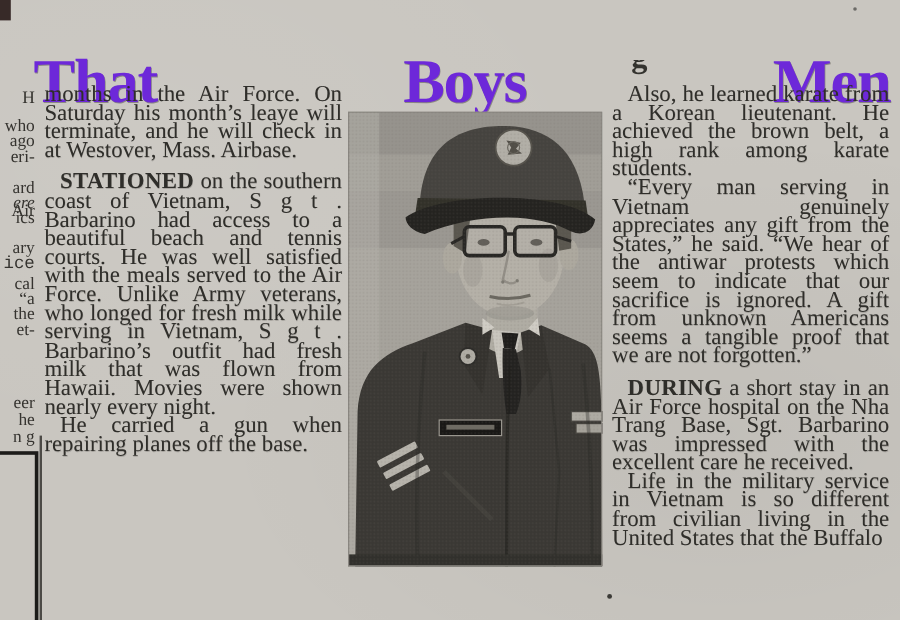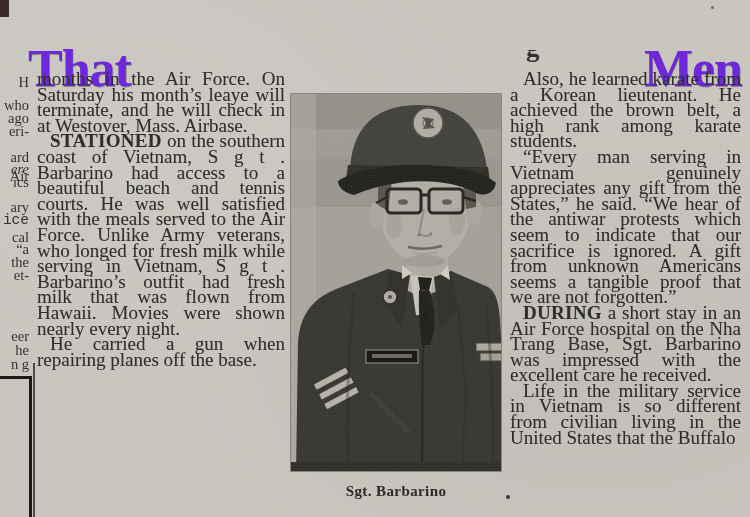--- a/index.html
+++ b/index.html
@@ -31,21 +31,21 @@
   .rule{position:absolute;left:33px;top:363px;width:2px;height:154px;background:#4c4a46;}
   .adj-box{position:absolute;left:-46px;top:376px;width:72px;height:170px;border:3px solid #1c1b19;}
 
   
   .col{position:absolute;top:71px;font-size:19px;line-height:15.6px;color:#2f2e2a;text-align:justify;
        text-shadow:.3px .3px 0 rgba(70,68,64,.25);}
   .col-left{left:37px;width:248px;}
   .col-right{left:510px;width:231px;}
   .para{margin:0;text-indent:13px;}
   .para.noindent{text-indent:0;}
-  .para.gap{margin-top:0;}
+  .para.gap{margin-top:11px;}
   .para strong{font-weight:700;letter-spacing:.3px;}
 
   
   .photo{position:absolute;left:290px;top:93px;width:212px;height:379px;margin:0;}
   .photo svg{display:block;}
   .caption{position:absolute;left:290px;top:483px;width:212px;text-align:center;
            font-size:15px;font-weight:700;color:#2b2a26;letter-spacing:.4px;}
   .caption-dot{position:absolute;left:506px;top:495px;width:4px;height:4px;border-radius:50%;background:#3b3a36;}
 
   
@@ -56,20 +56,21 @@
 </head>
 <body>
 
 <div class="sheet">
 
   <div class="corner-mark"></div>
   <div class="head-dot"></div>
 
   <h1 class="headline">
       <span>That</span>
+      <span>Boys</span>
       <span>Men</span>
     </h1>
 
   <div class="strip">
       <div class="frag" style="top: 6px;">H</div>
       <div class="frag" style="top: 29px;">who</div>
       <div class="frag" style="top: 42px;">ago</div>
       <div class="frag" style="top: 55px;">eri-</div>
       <div class="frag" style="top: 68px; margin-top: 32px;">Air</div>
       <div class="frag" style="top: 81px;">ard</div>
@@ -168,21 +169,20 @@
       <path d="M196,210 C202,270 204,330 203,379" fill="none" stroke="#282724" stroke-width="3" opacity="0.35"></path>
       <path d="M135,212 C131,270 133,330 132,379" fill="none" stroke="#201f1d" stroke-width="2.5" opacity="0.6"></path>
       <path d="M168,214 L176,300 L172,379" fill="none" stroke="#2c2b27" stroke-width="2" opacity="0.5"></path>
       <path d="M80,300 L120,340" stroke="#56544e" stroke-width="4" opacity="0.3"></path>
 
       <rect y="369" width="212" height="10" fill="#31302c"></rect>
       <rect x="0.5" y="0.5" width="211" height="378" fill="none" stroke="#8a8781"></rect>
       <rect width="212" height="379" fill="url(#grain)"></rect>
     </svg>
   </figure>
-  <div class="caption">Sgt. Barbarino</div>
   <div class="caption-dot"></div>
 
   <div class="col col-right">
       <p class="para">Also, he learned karate from a Korean lieutenant. He achieved the brown belt, a high rank among karate students.</p>
       <p class="para">“Every man serving in Vietnam genuinely appreciates any gift from the States,” he said. “We hear of the antiwar protests which seem to indicate that our sacrifice is ignored. A gift from unknown Americans seems a tangible proof that we are not forgotten.”</p>
       <p class="para gap"><strong>DURING</strong> a short stay in an Air Force hospital on the Nha Trang Base, Sgt. Barbarino was impressed with the excellent care he received.</p>
       <p class="para">Life in the military service in Vietnam is so different from civilian living in the United States that the Buffalo</p>
     </div>
   <div class="descender">
       <span>g</span>

